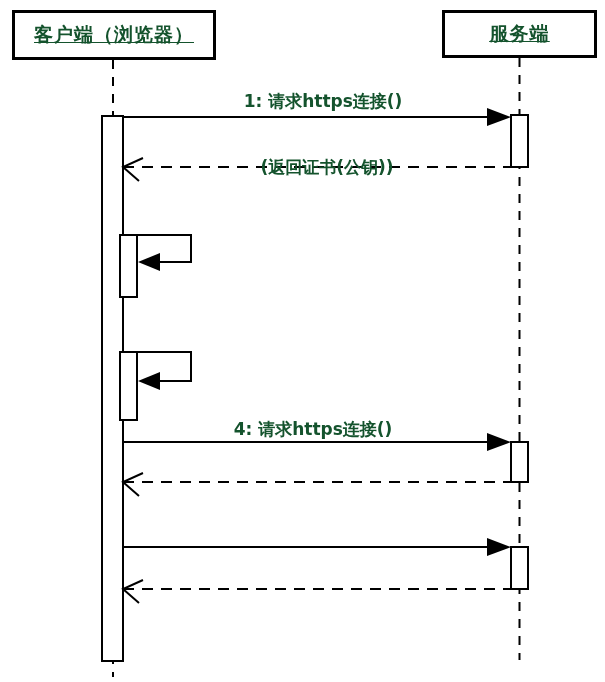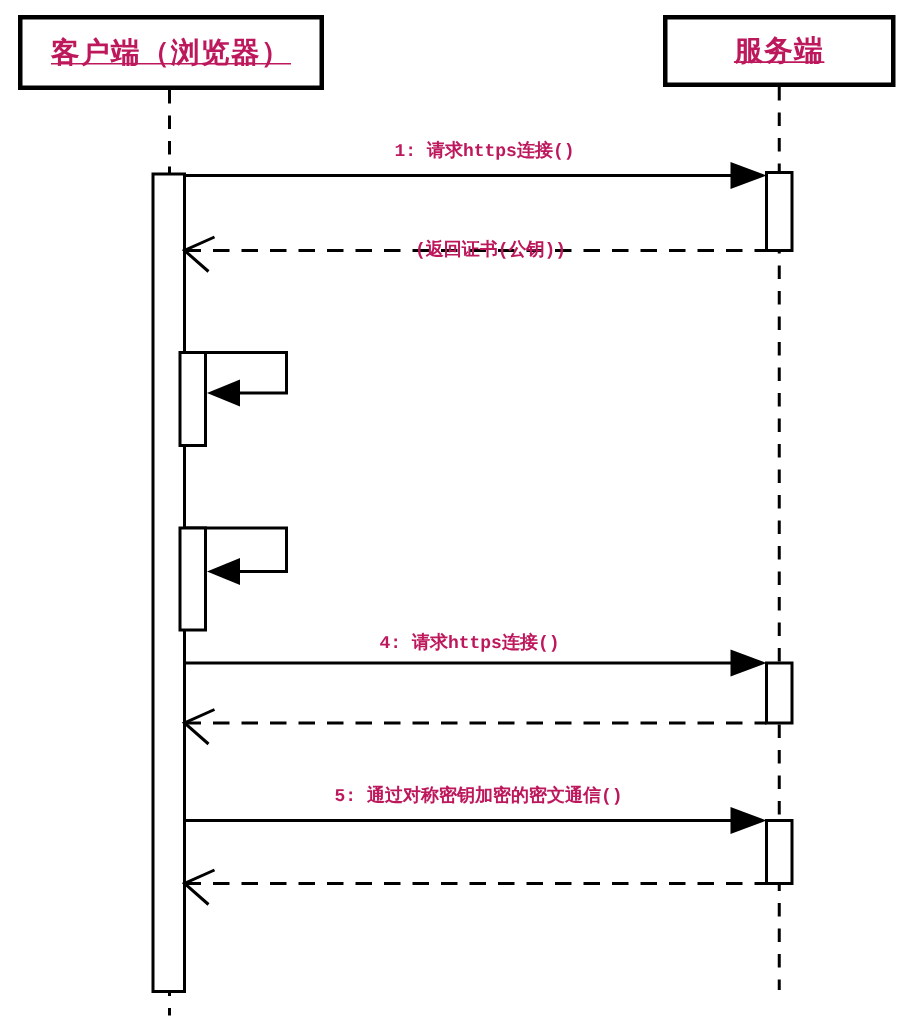--- a/index.html
+++ b/index.html
@@ -1,31 +1,31 @@
 <!DOCTYPE html>
 <html><head>
 <meta charset="utf-8">
 <style>
   html,body { margin:0; padding:0; background:#ffffff; }
   .canvas {
     position:relative; width:605px; height:682px; background:#ffffff;
-    font-family:"DejaVu Sans", sans-serif; overflow:hidden; color:#be185d;
+    font-family:"DejaVu Sans", sans-serif; overflow:hidden; color:#14532d;
   }
   .canvas svg { position:absolute; left:0; top:0; }
   .actor {
     position:absolute; box-sizing:border-box; border:3px solid #000;
     background:#fff; display:flex; align-items:center; justify-content:center;
   }
   .actor .actor-label {
     font-weight:bold; font-size:19px; text-decoration:underline;
     white-space:nowrap; letter-spacing:1px;
   }
   .msg {
-    position:absolute; font-size:12px; font-weight:bold; white-space:nowrap;
-    line-height:22px; height:22px;font-family:Liberation Mono, monospace;
+    position:absolute; font-size:17px; font-weight:bold; white-space:nowrap;
+    line-height:22px; height:22px;
   }
   .msg.centered { transform:translateX(-50%); }
 </style>
 </head>
 <body>
 
 <div class="canvas">
 
   <svg width="605" height="682" viewBox="0 0 605 682" stroke="#000" fill="none" stroke-width="2">
 
@@ -65,14 +65,13 @@
   <div class="actor" style="left:12px; top:10px; width:204px; height:50px;">
     <span class="actor-label">客户端（浏览器）</span>
   </div>
   <div class="actor" style="left:442px; top:10px; width:155px; height:48px;text-decoration:underline;">
     <span class="actor-label">服务端</span>
   </div>
 
   <div class="msg centered" style="left:323px; top:90px;">1: 请求https连接()</div>
   <div class="msg centered" style="left:327px; top:156px;">(返回证书(公钥))</div>
   <div class="msg centered" style="left:313px; top:418px;">4: 请求https连接()</div>
-  <div class="msg centered" style="left:319px; top:520px;">5: 通过对称密钥加密的密文通信()</div>
 </div>
 
 </body></html>

